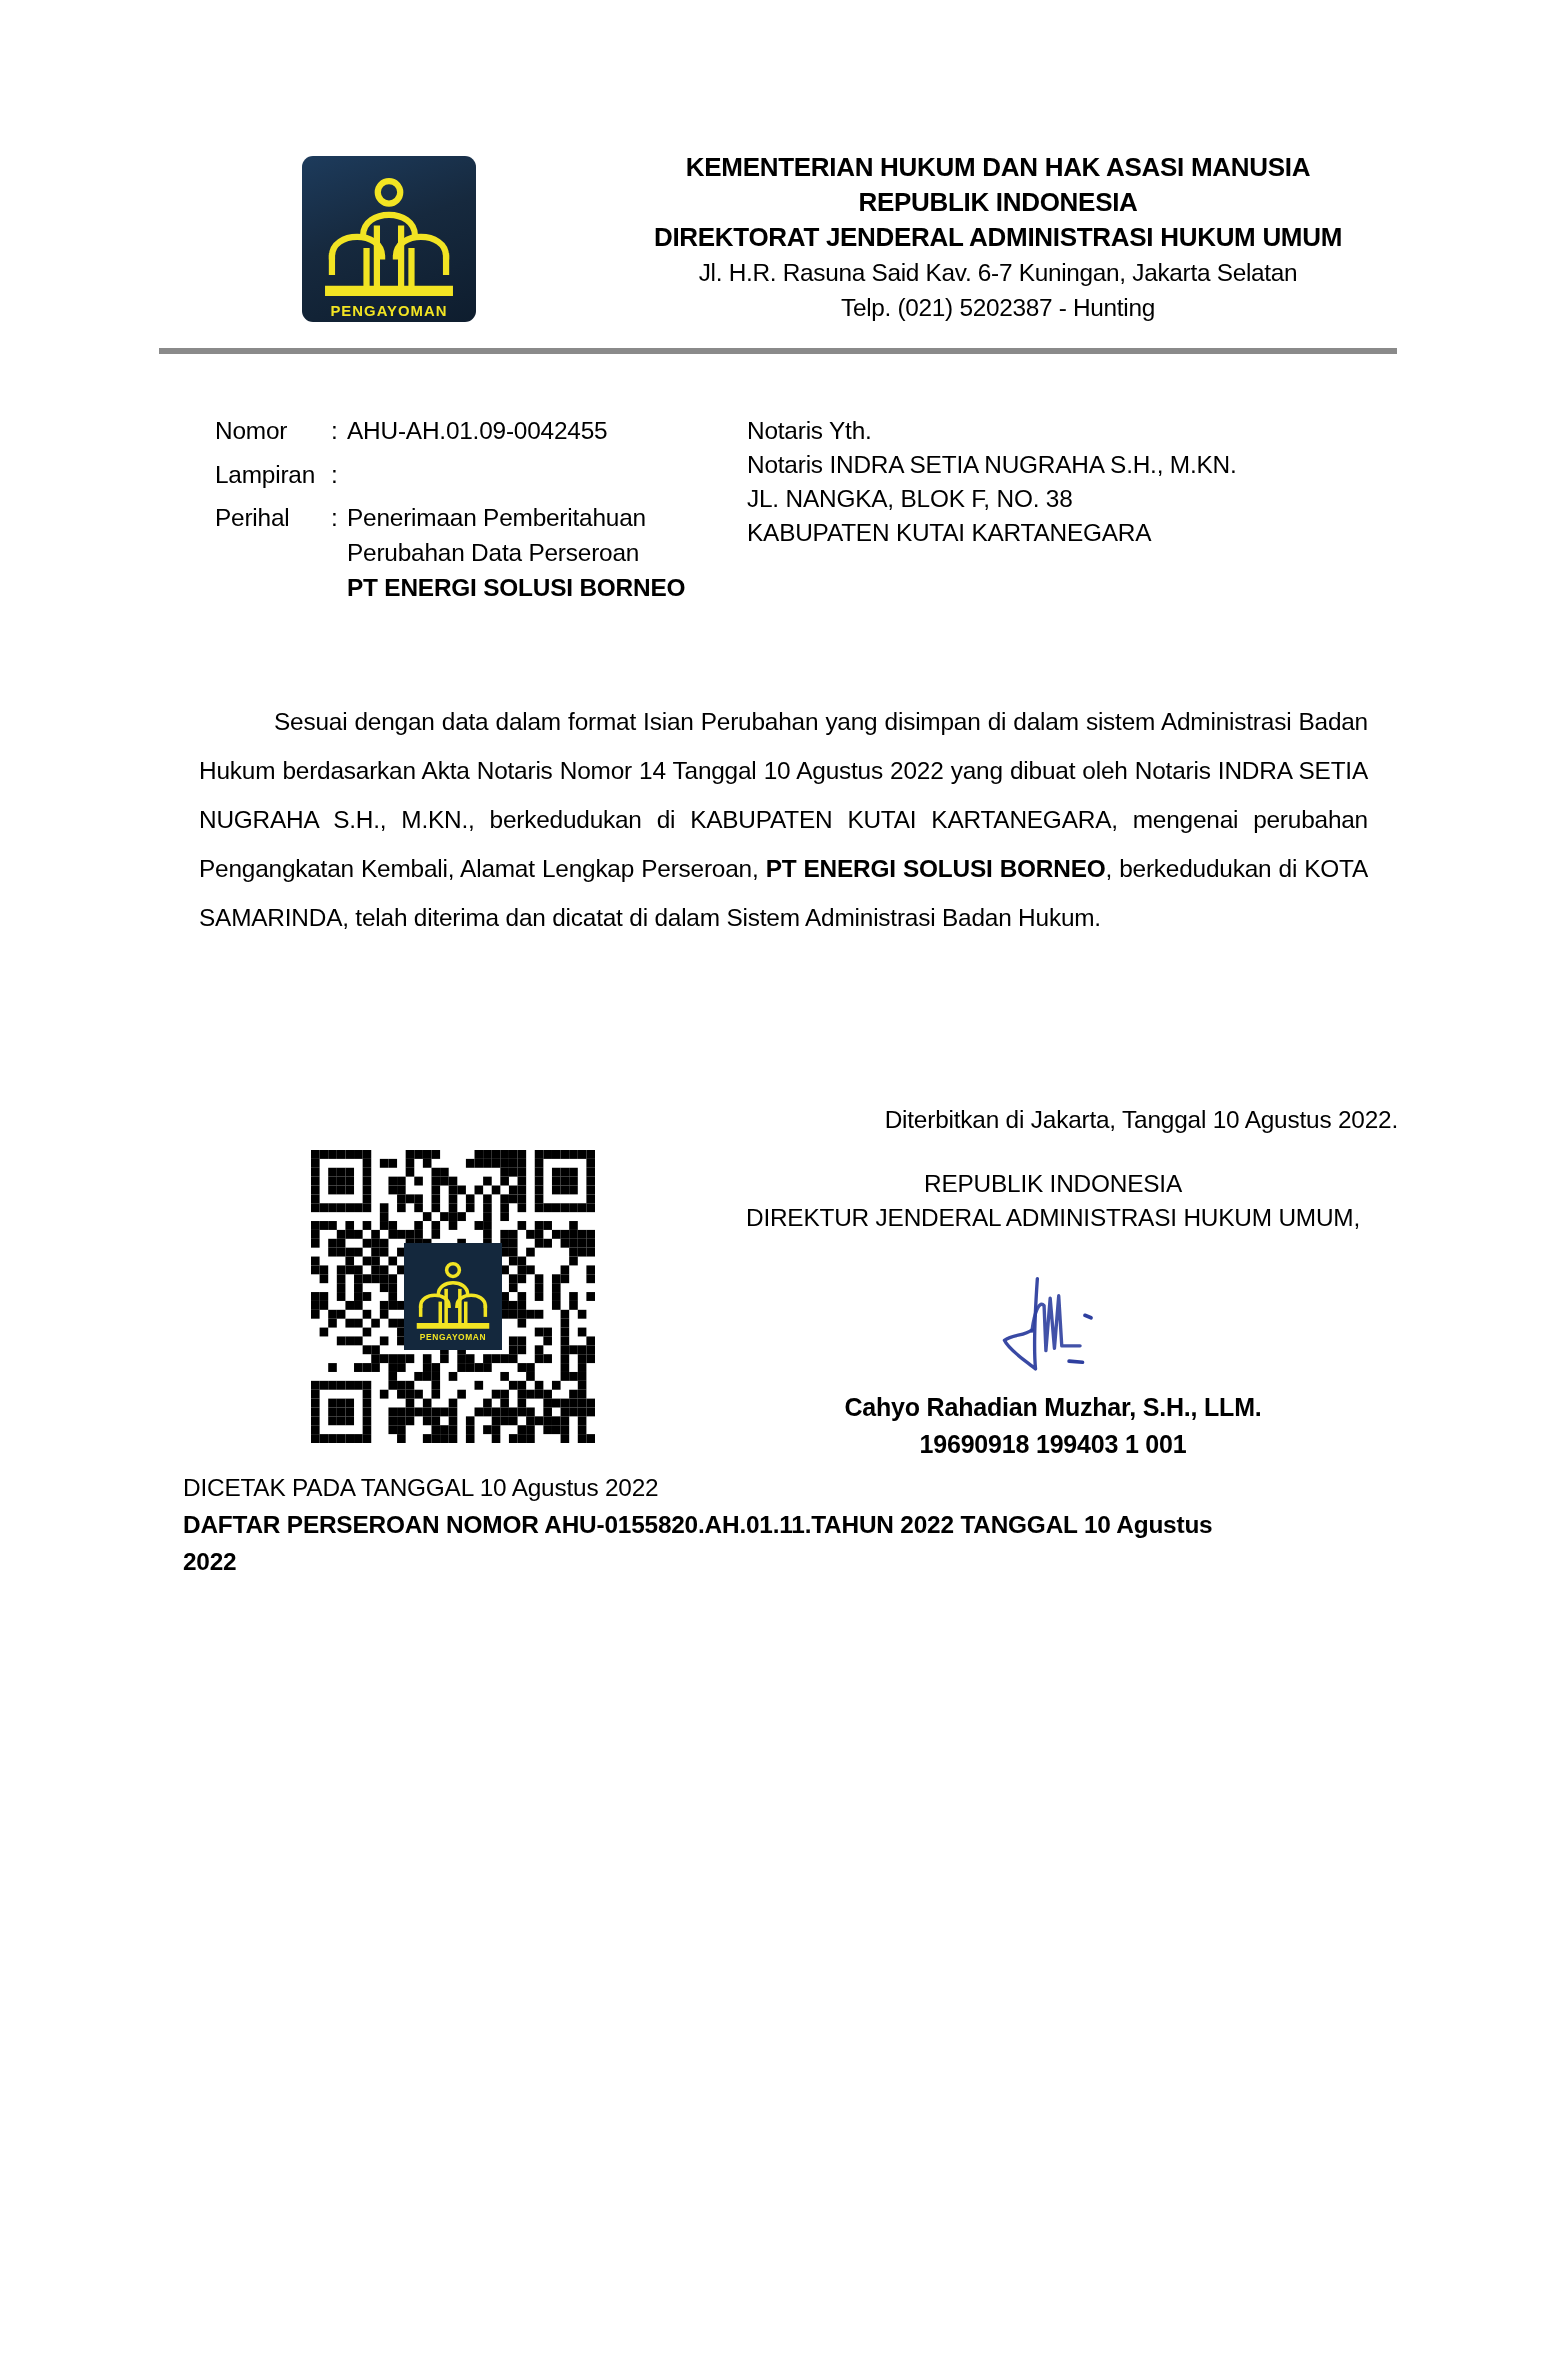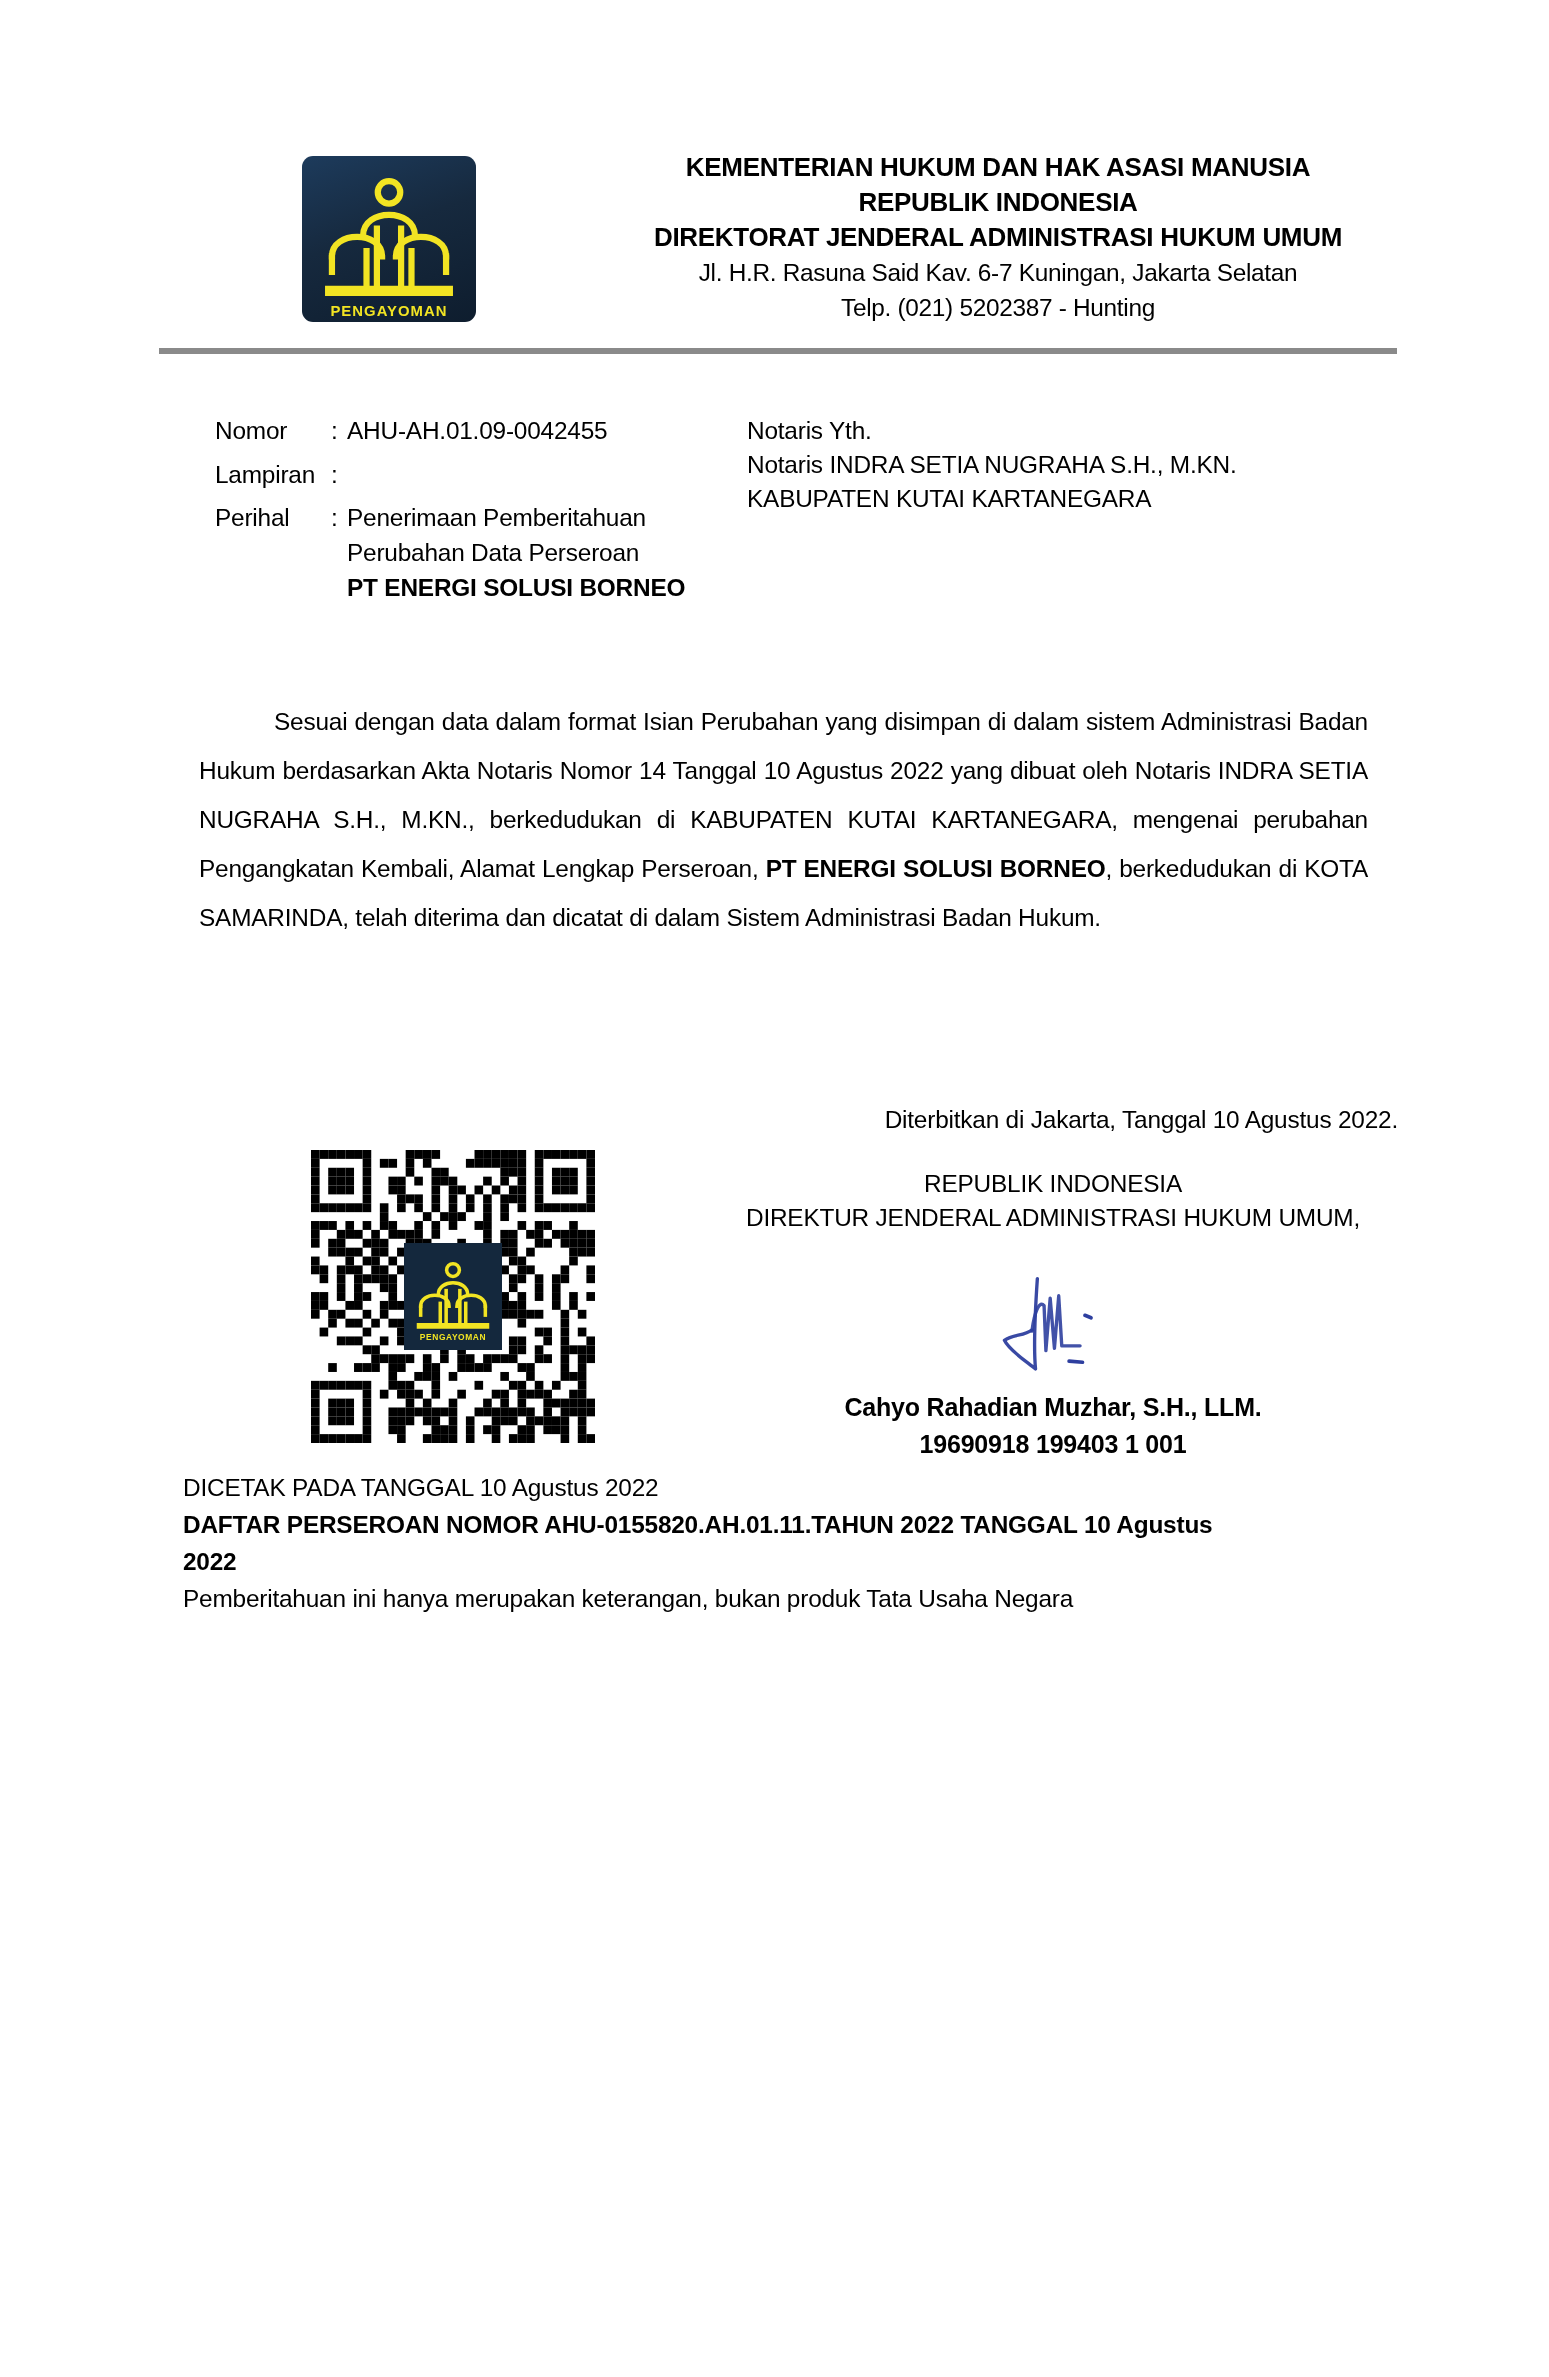--- a/index.html
+++ b/index.html
@@ -108,20 +108,21 @@
       <div>Penerimaan Pemberitahuan</div>
       <div>Perubahan Data Perseroan</div>
       <div class="bold">PT ENERGI SOLUSI BORNEO</div>
     </span>
   </div>
 </div>
 
 <div class="abs recipient">
   <div>Notaris Yth.</div>
   <div>Notaris INDRA SETIA NUGRAHA S.H., M.KN.</div>
+  <div>JL. NANGKA, BLOK F, NO. 38</div>
   <div>KABUPATEN KUTAI KARTANEGARA</div>
 </div>
 
 <p class="abs body-par"><span>Sesuai dengan data dalam format Isian Perubahan yang disimpan di dalam sistem Administrasi Badan Hukum berdasarkan Akta Notaris Nomor 14 Tanggal 10 Agustus 2022 yang dibuat oleh Notaris INDRA SETIA NUGRAHA S.H., M.KN., berkedudukan di KABUPATEN KUTAI KARTANEGARA, mengenai perubahan Pengangkatan Kembali, Alamat Lengkap Perseroan, </span><span class="bold">PT ENERGI SOLUSI BORNEO</span><span>, berkedudukan di KOTA SAMARINDA, telah diterima dan dicatat di dalam Sistem Administrasi Badan Hukum.</span></p>
 
 <div class="abs issued">Diterbitkan di Jakarta, Tanggal 10 Agustus 2022.</div>
 
 <div class="abs onbehalf">
   <div>REPUBLIK INDONESIA</div>
   <div>DIREKTUR JENDERAL ADMINISTRASI HUKUM UMUM,</div>
@@ -697,15 +698,14 @@
     <svg width="91" height="99" viewBox="0 0 100 96">
       <use href="#emblem"></use>
     </svg>
   </div>
 </div>
 
 <div class="abs footer">
   <div>DICETAK PADA TANGGAL 10 Agustus 2022</div>
   <div class="bold">DAFTAR PERSEROAN NOMOR AHU-0155820.AH.01.11.TAHUN 2022 TANGGAL 10 Agustus</div>
   <div class="bold">2022</div>
-  <div>Pemberitahuan ini hanya merupakan keterangan, bukan produk Tata Usaha Negara</div>
 </div>
 
 
 </body></html>

